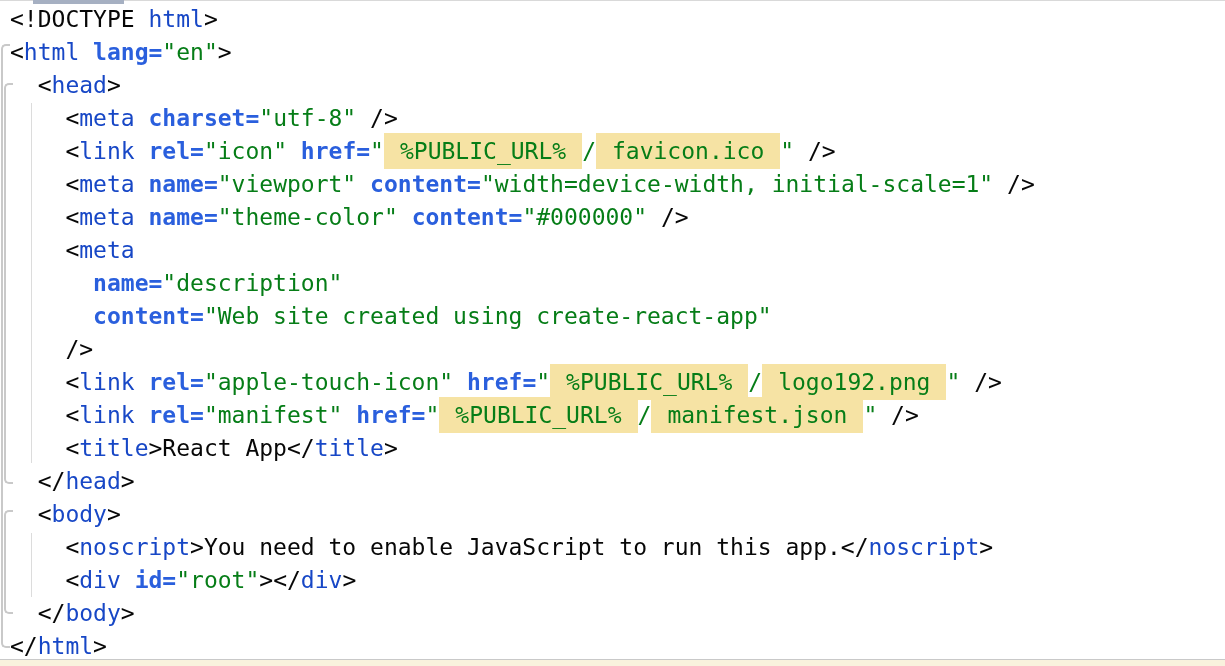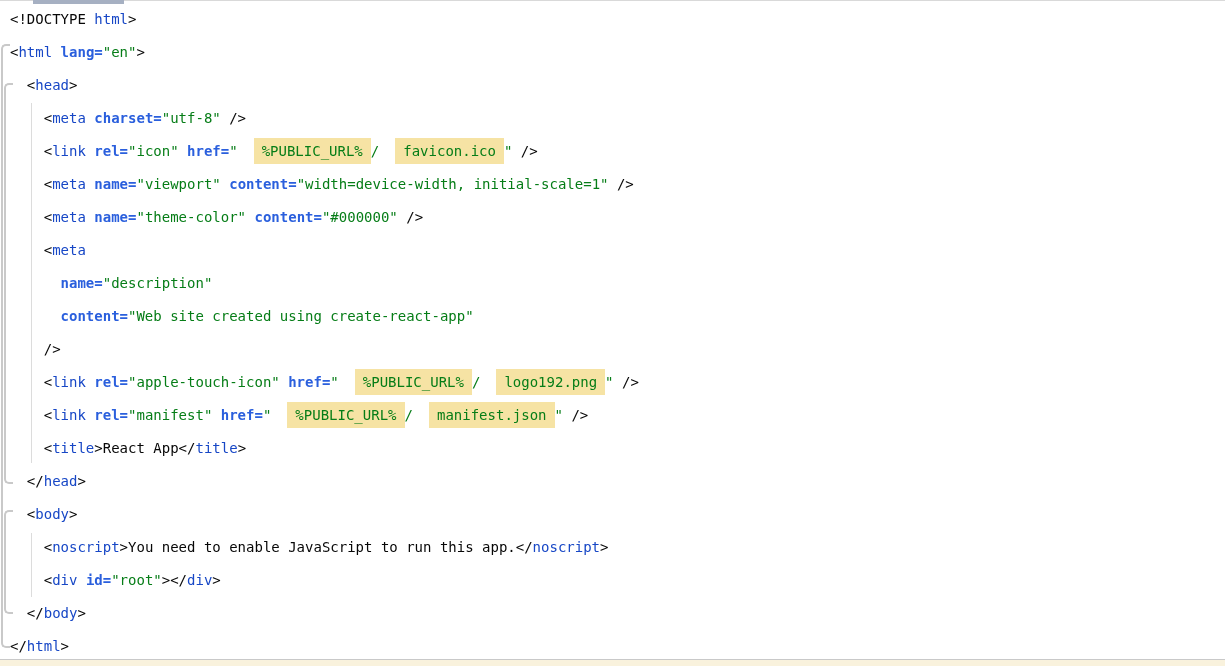--- a/index.html
+++ b/index.html
@@ -45,30 +45,30 @@
   .fb-body  { left: 4px; top: 510px; height: 100px; }
   
   .indent-guide {
     position: absolute; width: 1px; background: #dcdcdc;
   }
   .ig-head { left: 31px; top: 103px; height: 360px; }
   .ig-body { left: 31px; top: 533px; height: 64px;  }
   
   .code {
     position: absolute; left: 10px; top: 3px; right: 0;
-    font-size: 14px; line-height: 33px;
+    font-size: 23px; line-height: 33px;
     white-space: pre;
     color: #070707;
   }
   .code-line { height: 33px; }
   .tk-p { color: #070707; }
   .tk-t { color: #1747c6; }
   .tk-a { color: #2a5fdd; font-weight: bold; }
   .tk-s { color: #067d17; }
-  .tk-h { color: #067d17; background: #f6e3a4; padding: 5px 8px; margin-left: 16px; }
+  .tk-h { color: #067d17; background: #f6e3a4; padding: 5px 16px; }
 </style>
 </head>
 <body>
 
 <div class="editor">
 
   <div class="top-hairline"></div>
   <div class="hscroll-thumb"></div>
 
   <div class="fold-bracket fb-outer"></div>

